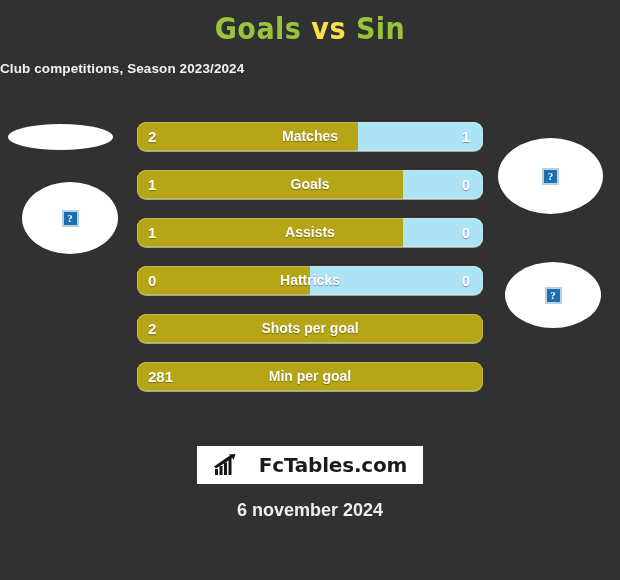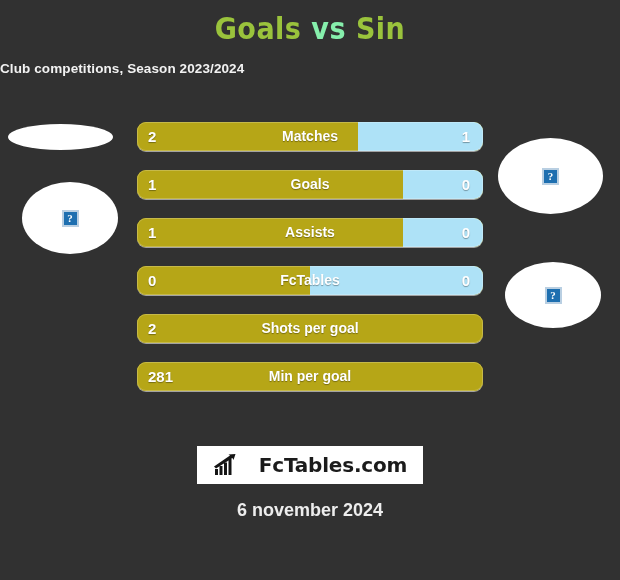--- a/index.html
+++ b/index.html
@@ -21,21 +21,21 @@
     font-size: 30px;
     font-weight: bold;
     letter-spacing: 0.5px;
     margin: 0;
     padding-top: 12px;
     line-height: 34px;
     color: #9ac33c;
     font-family: "DejaVu Sans Condensed", "Liberation Sans Narrow", "Liberation Sans", sans-serif;
   }
   .title .vs {
-    color: #86efac;
+    color: #fde047;
   }
   .subtitle {
     text-align: left;
     color: #f2f2f2;
     font-size: 13.5px;
     font-weight: bold;
     margin: 0;
     padding-top: 15px;
     letter-spacing: 0.1px;
   }
@@ -200,21 +200,21 @@
       <div class="bar-left" style="width: 77%;"></div>
       <div class="bar-right" style="width: 23%;"></div>
       <span class="bar-val left">1</span>
       <span class="bar-label">Assists</span>
       <span class="bar-val right">0</span>
     </div>
     <div class="bar-row">
       <div class="bar-left" style="width: 50%;"></div>
       <div class="bar-right" style="width: 50%;"></div>
       <span class="bar-val left">0</span>
-      <span class="bar-label">FcTables</span>
+      <span class="bar-label">Hattricks</span>
       <span class="bar-val right">0</span>
     </div>
     <div class="bar-row">
       <div class="bar-left" style="width: 100%;"></div>
       <span class="bar-val left">2</span>
       <span class="bar-label">Shots per goal</span>
     </div>
     <div class="bar-row">
       <div class="bar-left" style="width: 100%;"></div>
       <span class="bar-val left">281</span>

